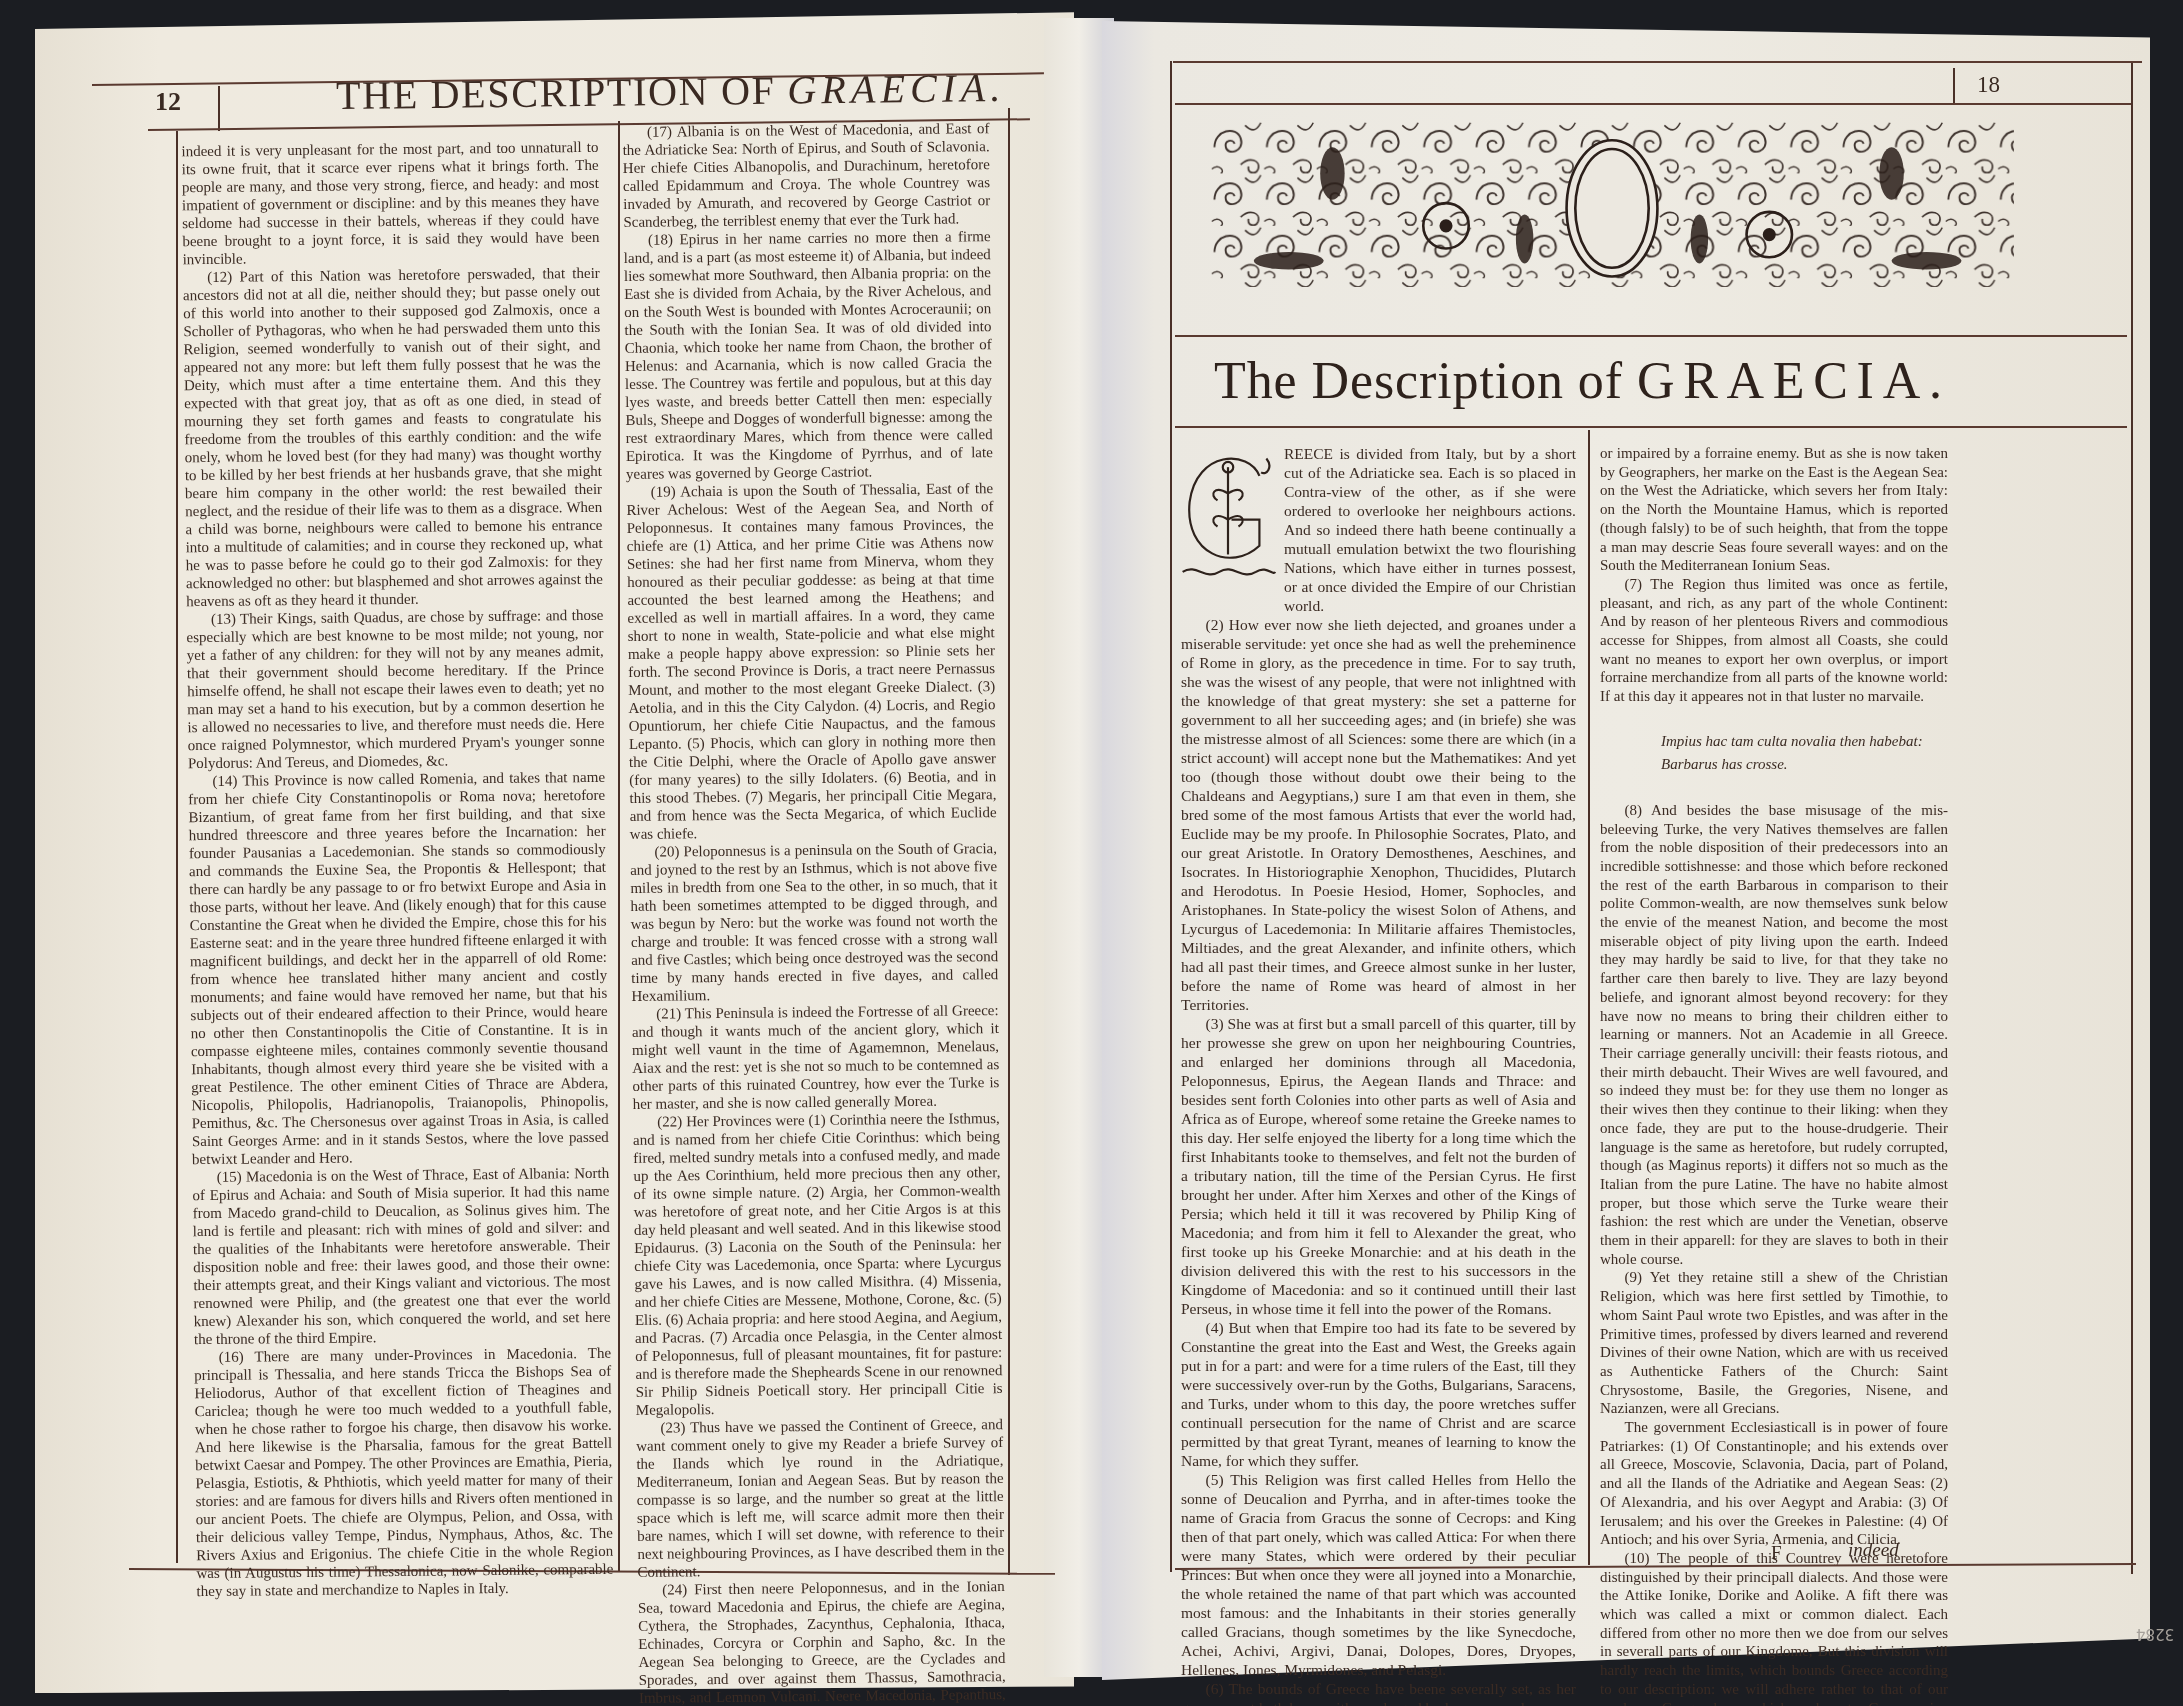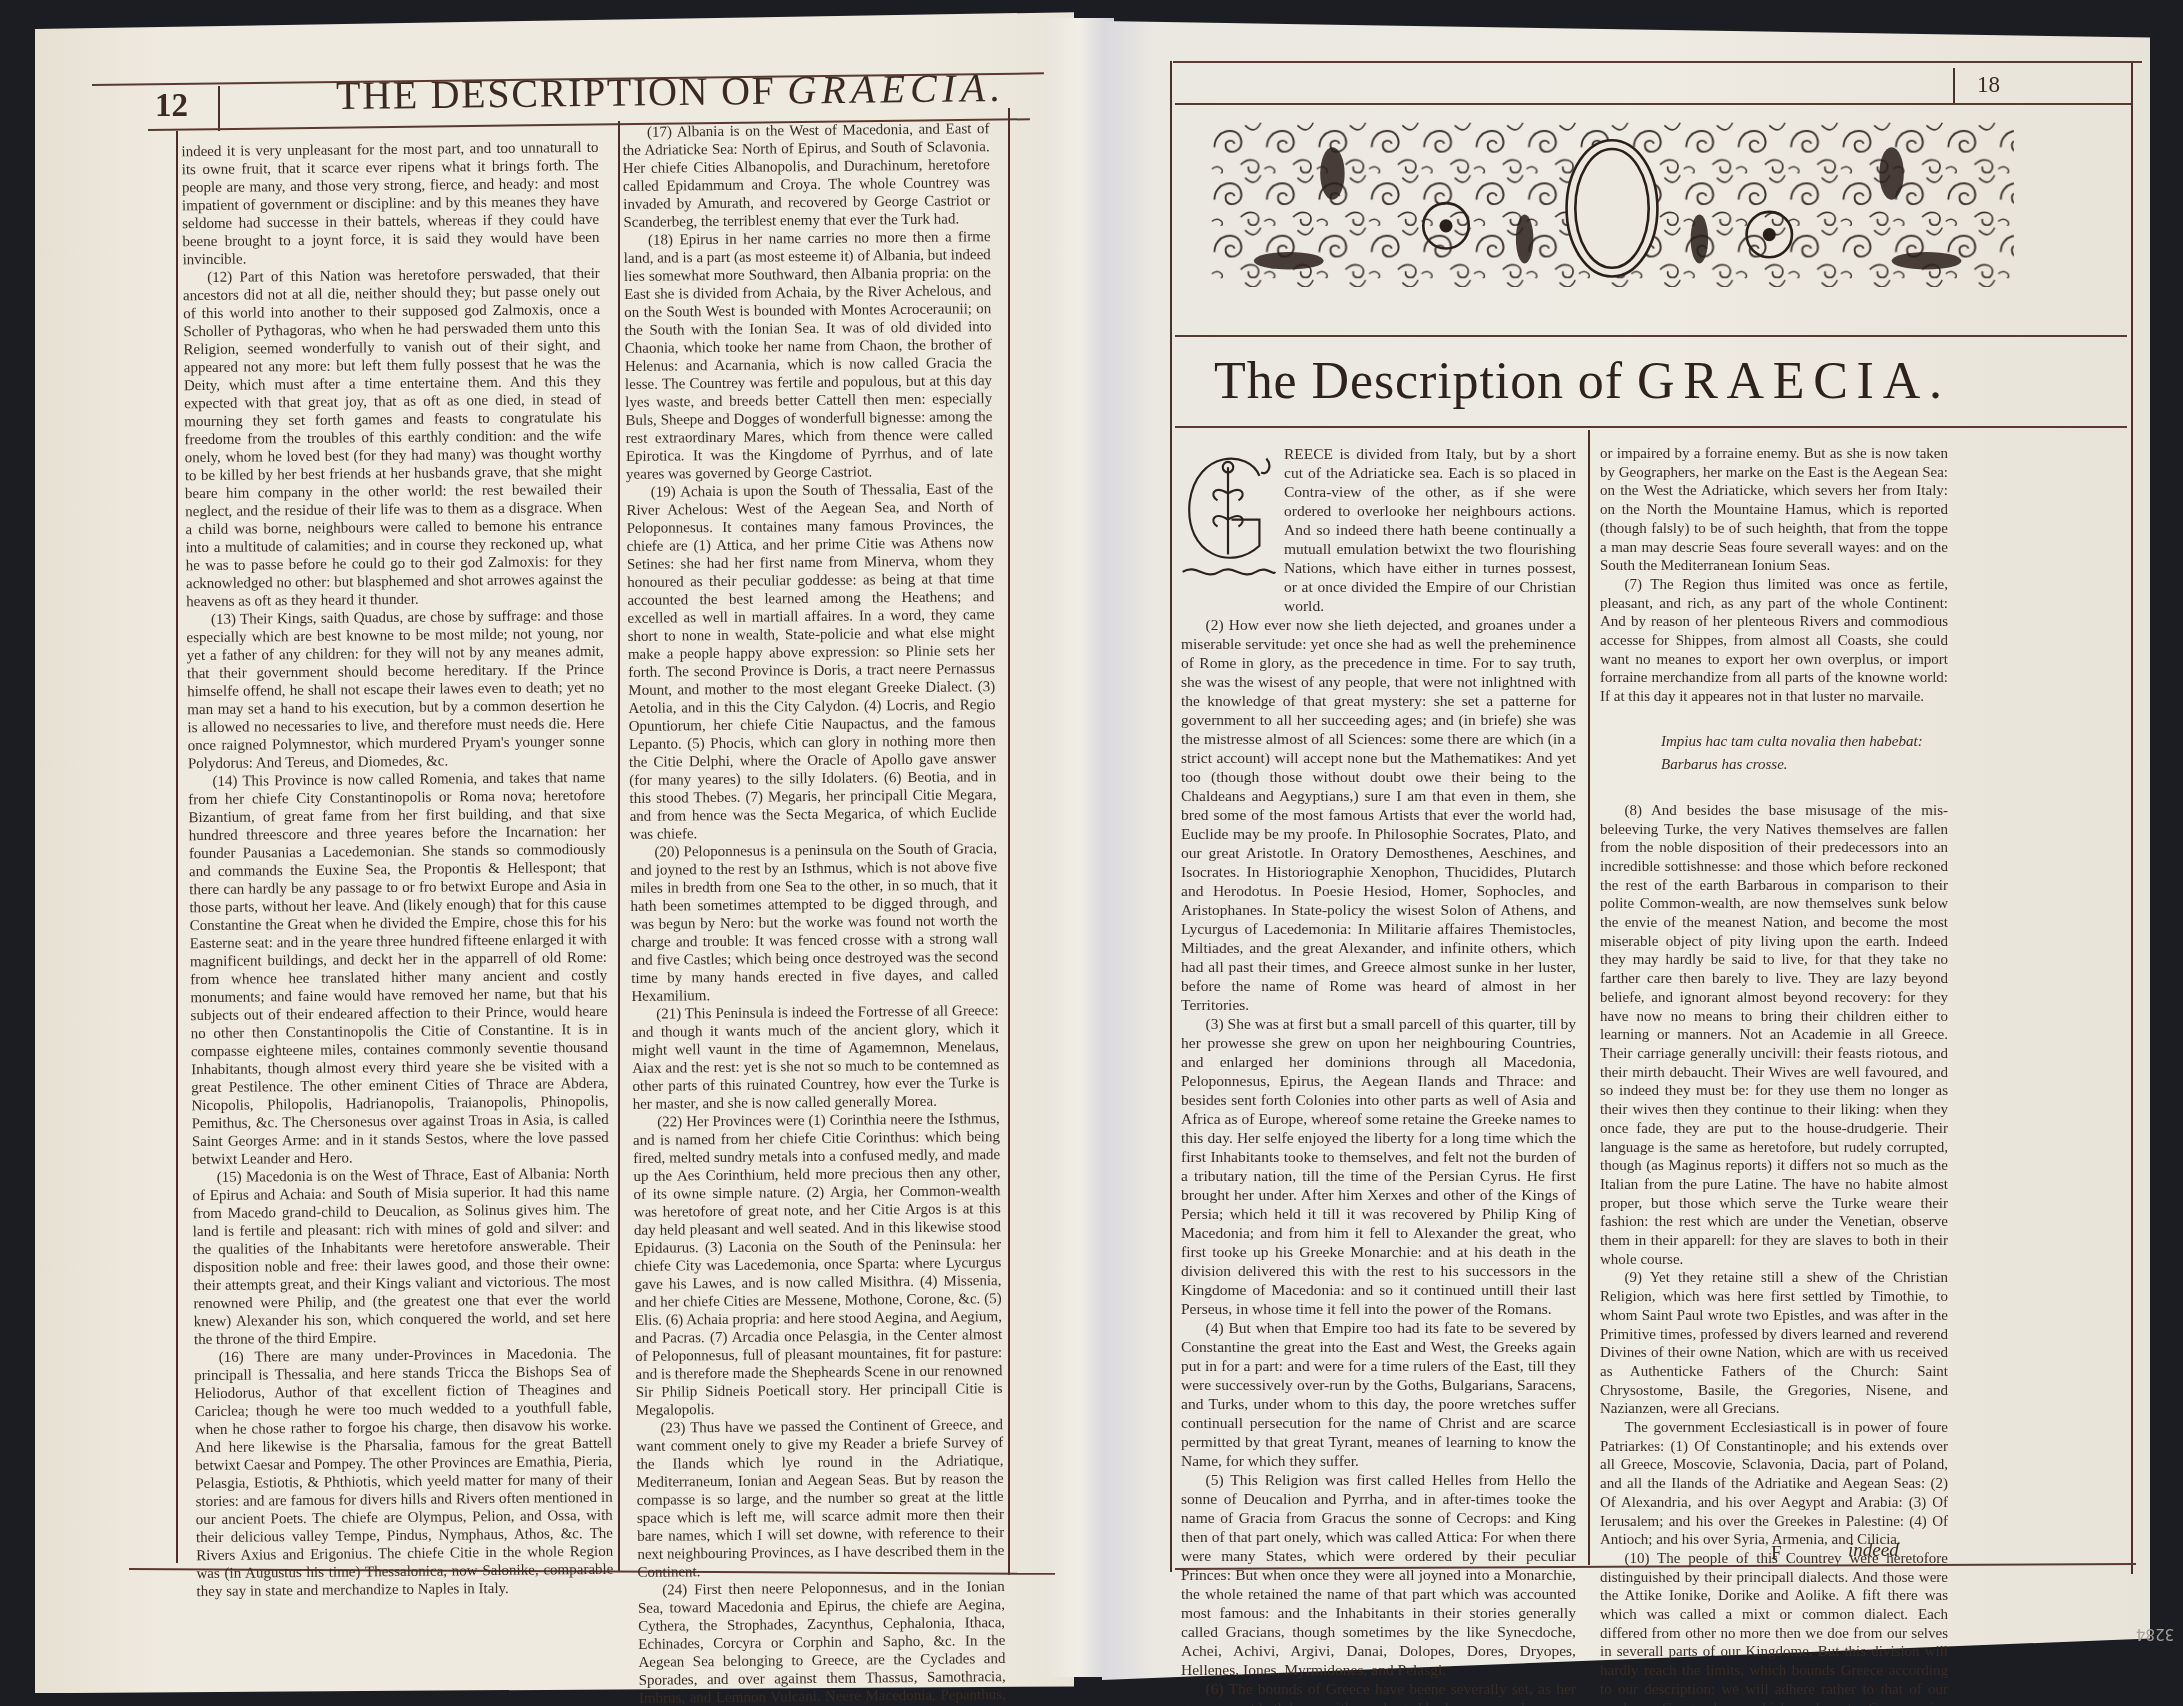--- a/index.html
+++ b/index.html
@@ -9,21 +9,21 @@
   .page.left{left:35px;top:12.2px;width:1039px;height:1681px;
        background:linear-gradient(90deg,#e6e0d3 0%,#efeadf 12%,#eeeae0 85%,#e9e4d8 100%);
        clip-path:polygon(0 1%,100% 0,100% 99.6%,0 100%);}
   .page.right{left:1102px;top:21px;width:1048px;height:1659px;
        background:linear-gradient(90deg,#d9d8de 0%,#ebe8e1 5%,#eeebe3 50%,#e8e3d8 100%);
        clip-path:polygon(0 0,100% 1%,100% 97.5%,0 100%);}
   .gutter-fold{position:absolute;left:1044px;top:17.5px;width:70px;height:1659px;
        background:linear-gradient(90deg,#e8e4da,#f1eee7 50%,#cfcfd6);}
   .rule{position:absolute;height:1.7px;background:#5a3a30;}
   .vline{position:absolute;width:1.7px;background:#4a3028;}
-  .folio{position:absolute;font-size:33px;font-weight:bold;color:#3a2a22;}
+  .folio{position:absolute;font-size:26px;font-weight:bold;color:#3a2a22;}
   .running-head{position:absolute;font-size:40px;letter-spacing:1.7px;color:#3a2a22;white-space:nowrap;}
   .running-head i{font-style:italic;letter-spacing:5.2px;}
   .col{position:absolute;font-size:15px;line-height:18px;text-align:justify;color:#3b2b23;}
   .col p{margin:0;text-indent:24.5px;}
   .col p.noindent{text-indent:0;}
   .col .verse{font-style:italic;text-indent:0;margin:24.5px 0 24.5px 61px;line-height:23px;}
   .title{position:absolute;left:1214px;top:351px;font-size:52px;color:#2e221c;white-space:nowrap;letter-spacing:0.9px;}
   .title .caps{letter-spacing:8.7px;}
   .banner{position:absolute;left:1210px;top:121px;width:804px;height:166px;}
   .dropcap{position:absolute;left:1179px;top:441px;width:98px;height:144px;}

